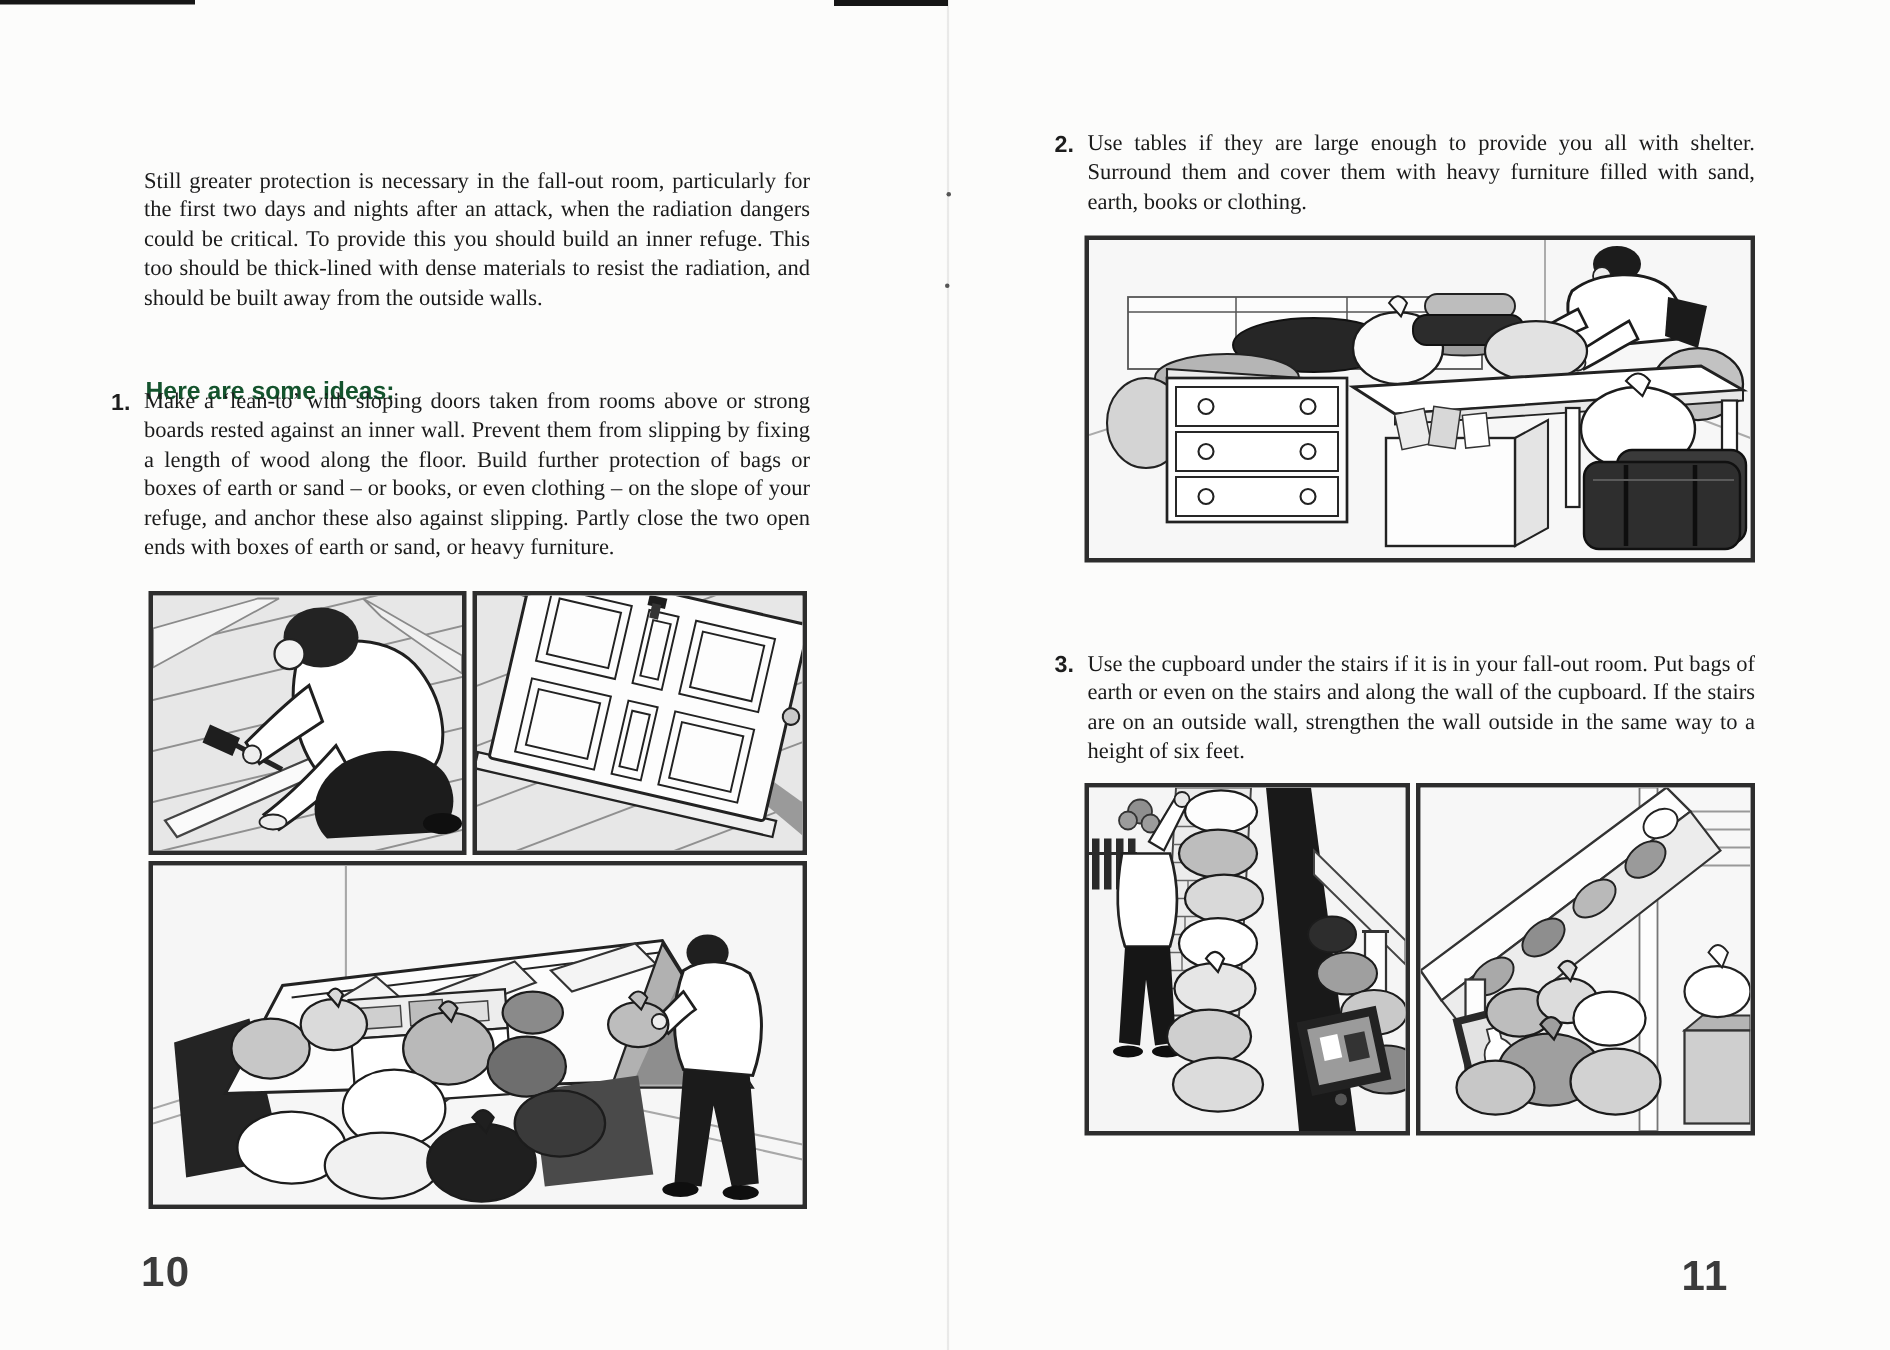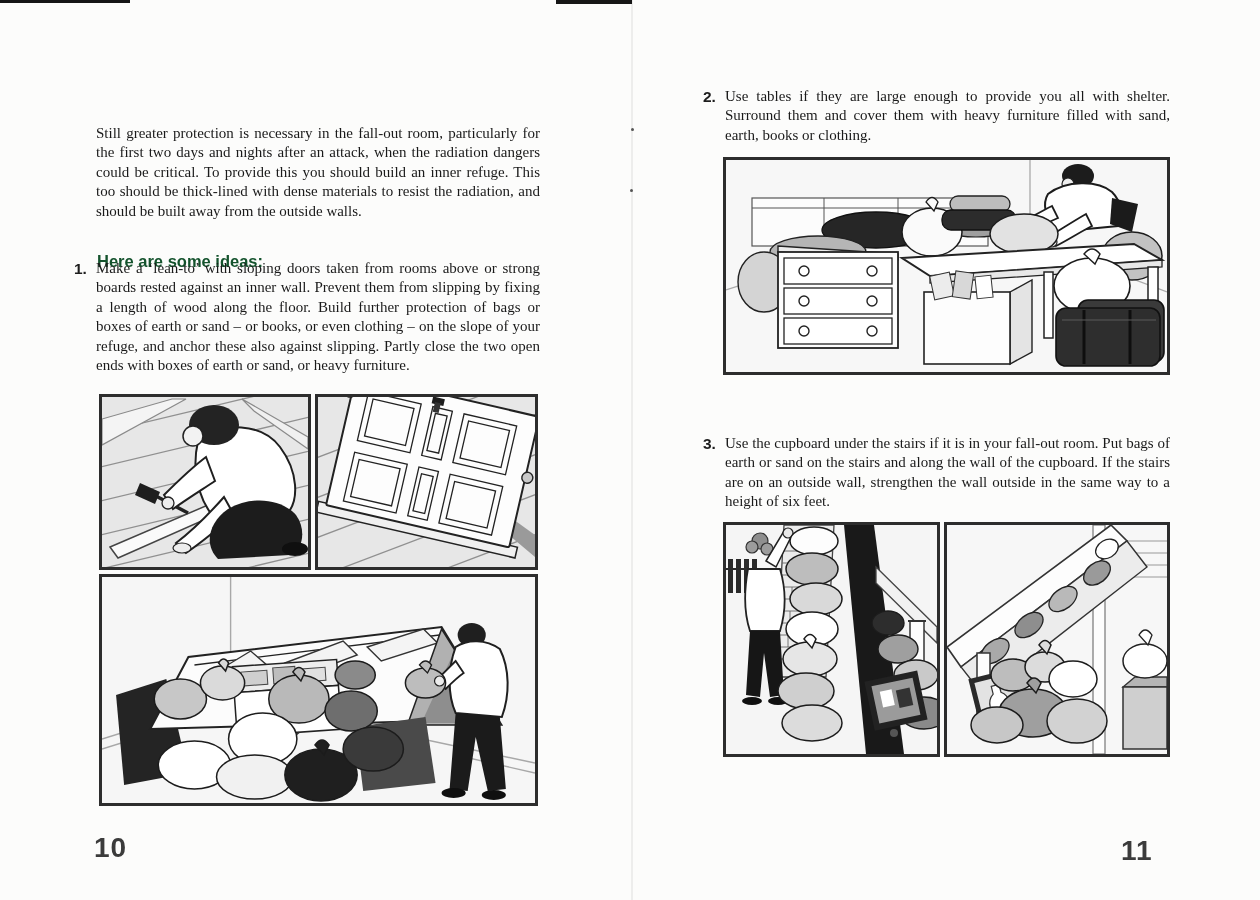--- a/index.html
+++ b/index.html
@@ -14,21 +14,21 @@
   .fold-speck{position:absolute;width:3px;height:3px;background:#555;border-radius:50%;}
   .scan-edge{position:absolute;background:#161616;}
   .title{
     position:absolute;left:96px;top:84px;
     font-family:"Liberation Sans",sans-serif;font-weight:700;font-size:23px;
     color:#2b2b2b;letter-spacing:.3px;word-spacing:2px;
   }
   .body-text{
     font-size:15px;line-height:19.4px;text-align:justify;color:#1a1a1a;margin:0;
   }
-  .intro{position:absolute;left:96px;top:124px;width:444px;}
+  .intro{position:absolute;left:96px;top:112px;width:444px;}
   .subhead{
     position:absolute;left:97px;top:238px;
     font-family:"Liberation Sans",sans-serif;font-weight:700;font-size:16.5px;color:#14532d;
   }
   .list-item{position:absolute;display:flex;}
   .list-item .num{
     flex:0 0 22px;font-family:"Liberation Sans",sans-serif;font-weight:700;
     font-size:15.5px;color:#1d1d1d;line-height:19.4px;
   }
   .list-item p{flex:1;}
@@ -304,21 +304,21 @@
           <rect x="228" y="112" width="18" height="26" fill="#d8d8d8" transform="rotate(8 237 125)"></rect>
           <rect x="250" y="116" width="16" height="22" fill="#ffffff" transform="rotate(-6 258 127)"></rect>
         </g>
       </svg>
     </div>
   </div>
 </div>
 
 <div class="list-item li-3">
   <span class="num">3.</span>
-  <p class="body-text">Use the cupboard under the stairs if it is in your fall-out room. Put bags of earth or sand on the stairs and along the wall of the cupboard. If the stairs are on an outside wall, strengthen the wall outside in the same way to a height of six feet.</p>
+  <p class="body-text">Use the cupboard under the stairs if it is in your fall-out room. Put bags of earth or even on the stairs and along the wall of the cupboard. If the stairs are on an outside wall, strengthen the wall outside in the same way to a height of six feet.</p>
 </div>
 
 <div class="fig fig-stairs">
   <div class="fig-row" style="height:235px;">
 
     <div class="panel p-outside">
       <svg viewBox="0 0 211 229" preserveAspectRatio="none">
         <rect x="0" y="0" width="211" height="229" fill="#f5f5f5"></rect>
 
         <g fill="#2a2a2a">

